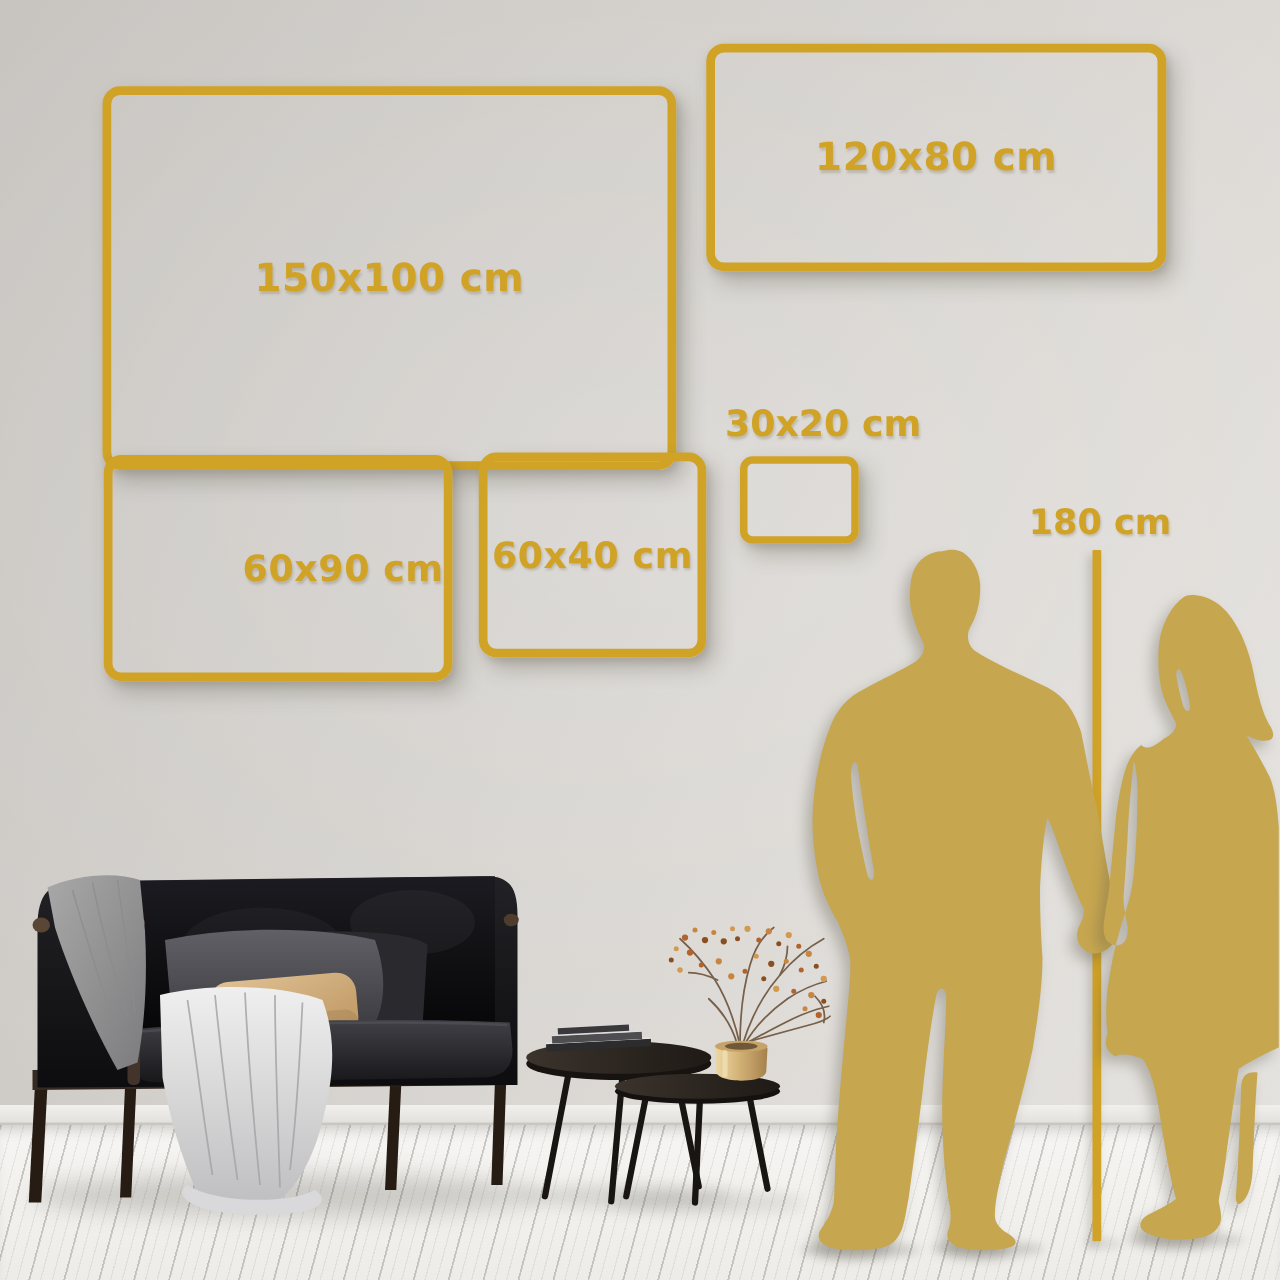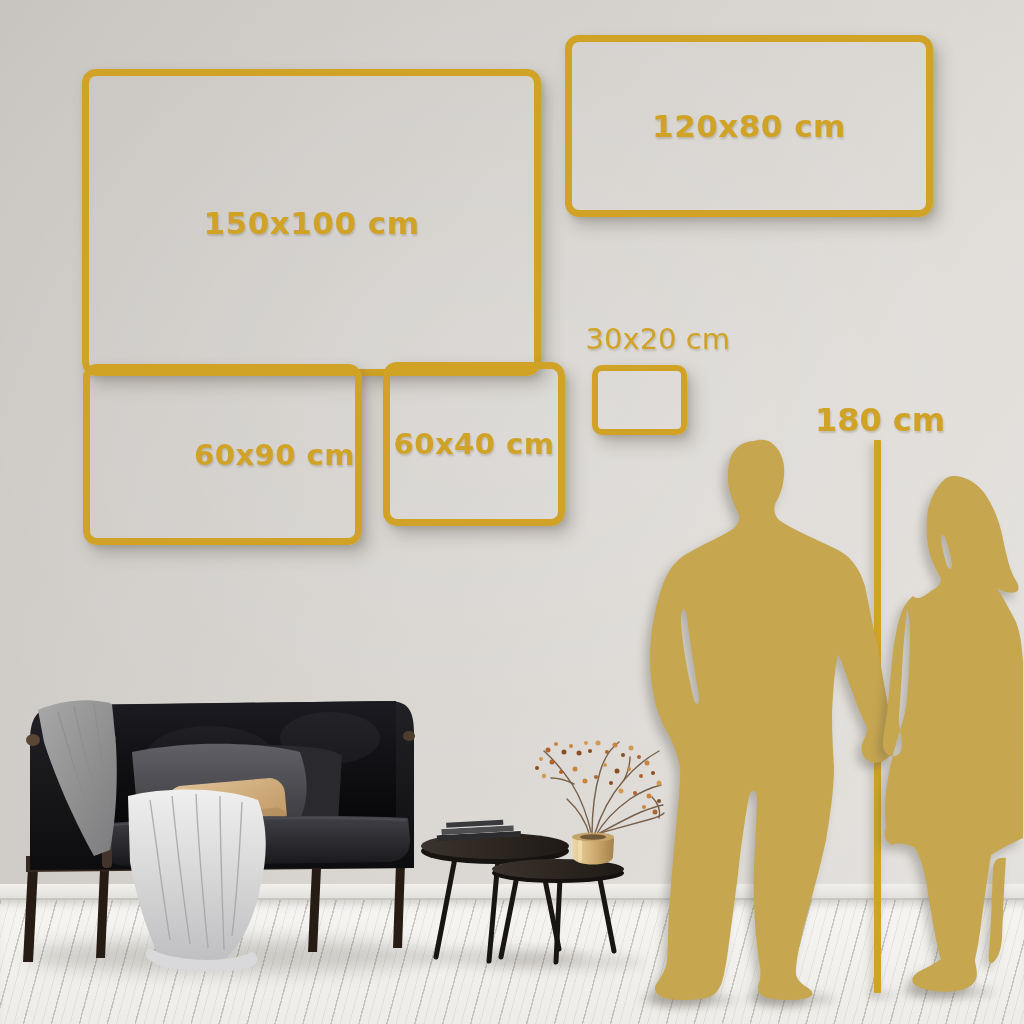--- a/index.html
+++ b/index.html
@@ -42,27 +42,27 @@
     text-shadow:1px 2px 2px rgba(90,75,30,0.22);
     white-space:nowrap;
   }
   .small .frame-label{font-size:29px;}
   .f1{left:82px;top:38px;width:459px;height:307px;margin-top:31px;}
   .f2{left:565px;top:35px;width:368px;height:182px;}
   .f3{left:83px;top:364px;width:279px;height:181px;justify-content:flex-end;}
   .f4{left:383px;top:362px;width:182px;height:164px;}
   .f5{left:592px;top:365px;width:95px;height:70px;border-width:6px;border-radius:10px;}
   .f5-label{
-    position:absolute;left:540px;top:322px;width:190px;z-index:3;text-align:right;
-    color:var(--accent);font-weight:400;font-size:29px;
+    position:absolute;left:580px;top:322px;width:190px;z-index:3;text-align:left;
+    color:var(--accent);font-weight:700;font-size:29px;
     text-shadow:1px 2px 2px rgba(90,75,30,0.22);
   }
   .height-label{
     position:absolute;left:797px;top:401px;width:166px;z-index:4;text-align:center;
-    color:var(--accent);font-weight:700;font-size:32px;
+    color:var(--accent);font-weight:700;font-size:28px;
     text-shadow:1px 2px 2px rgba(90,75,30,0.22);
   }
   .scene{position:absolute;left:0;top:0;z-index:5;}
   .sil{fill:var(--silhouette);filter:drop-shadow(-5px 6px 5px rgba(95,88,75,0.35));}
   .goldline{fill:var(--accent);filter:drop-shadow(-3px 4px 4px rgba(95,88,75,0.30));}
   .blur9{filter:blur(9px);} .blur6{filter:blur(6px);} .blur4{filter:blur(4px);}
 </style>
 </head>
 <body>
 

